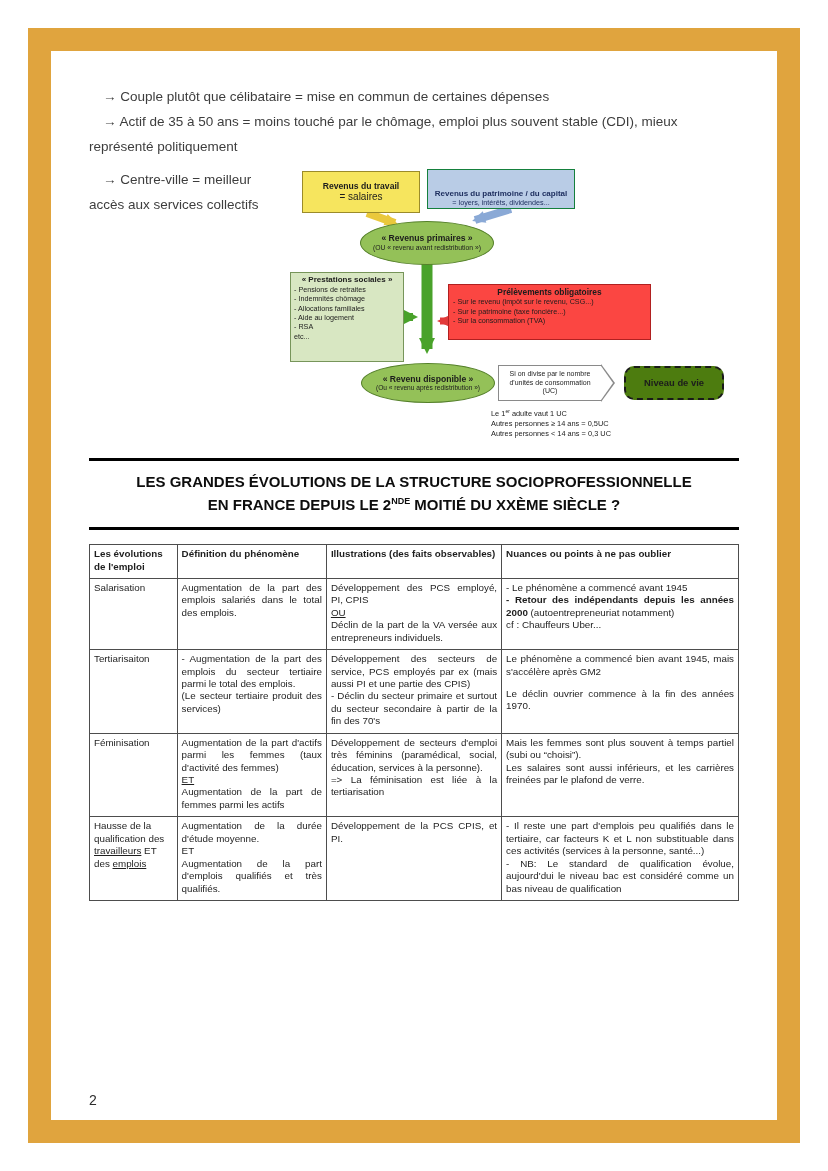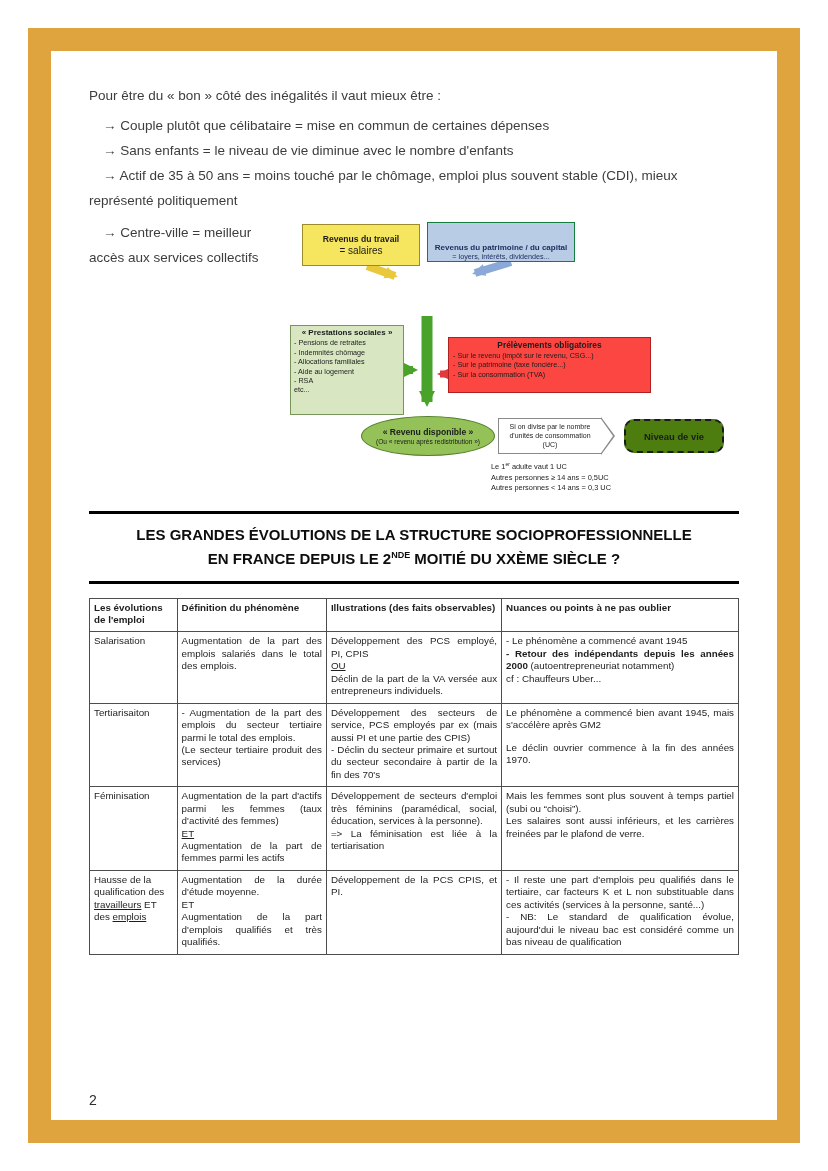--- a/index.html
+++ b/index.html
@@ -85,23 +85,21 @@
   .u{ text-decoration:underline; }
 
   .pagenum{ position:absolute; left:38px; bottom:12px; font-size:14px; color:#2c2c2c; }
 </style>
 </head>
 <body>
 
 <div class="frame">
   <div class="page">
 
-    <div class="lead">Pour être du « bon » côté des inégalités il vaut mieux être :</div>
     <div class="intro-item">→ Couple plutôt que célibataire = mise en commun de certaines dépenses</div>
-    <div class="intro-item">→ Sans enfants = le niveau de vie diminue avec le nombre d'enfants</div>
     <div class="intro-item">→ Actif de 35 à 50 ans = moins touché par le chômage, emploi plus souvent stable (CDI), mieux représenté politiquement</div>
 
     <div class="flexrow">
       <div class="centre-col">→ Centre-ville = meilleur accès aux services collectifs</div>
 
       <div class="diagram">
         <svg class="arrows" width="452" height="274" viewBox="0 0 452 274">
           <defs>
             <marker id="mY" markerUnits="userSpaceOnUse" markerWidth="16" markerHeight="16" refX="11" refY="8" orient="auto">
                 <path class="fy" d="M1,2 L14,8 L1,14 z"></path>
@@ -126,20 +124,24 @@
         <div class="dnode yellow-box">
           <div class="dtitle">Revenus du travail</div>
           <div class="dsub">= salaires</div>
         </div>
 
         <div class="dnode blue-box">
           <div class="dtitle" style="font-size:8px;">Revenus du patrimoine / du capital</div>
           <div class="dsub" style="font-size:7.2px;">= loyers, intérêts, dividendes...</div>
         </div>
 
+        <div class="dnode ellipse primary-ellipse">
+          <div class="dtitle">« Revenus primaires »</div>
+          <div class="dsub" style="font-size:6.8px;">(OU « revenu avant redistribution »)</div>
+        </div>
 
         <div class="dnode benefits-box">
           <div class="dtitle">« Prestations sociales »</div>
           <div class="ditem">- Pensions de retraites</div>
           <div class="ditem">- Indemnités chômage</div>
           <div class="ditem">- Allocations familiales</div>
           <div class="ditem">- Aide au logement</div>
           <div class="ditem">- RSA</div>
           <div class="ditem">etc...</div>
         </div>

